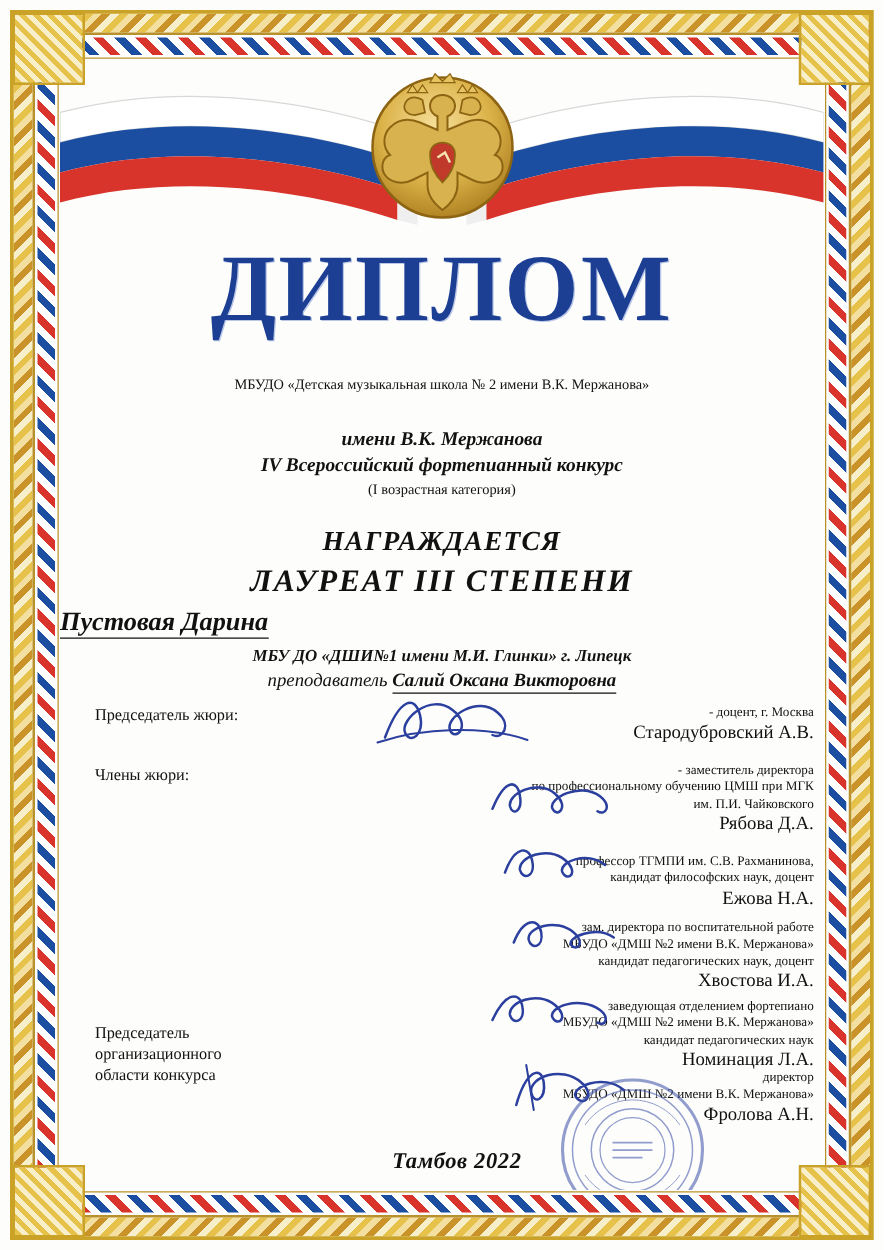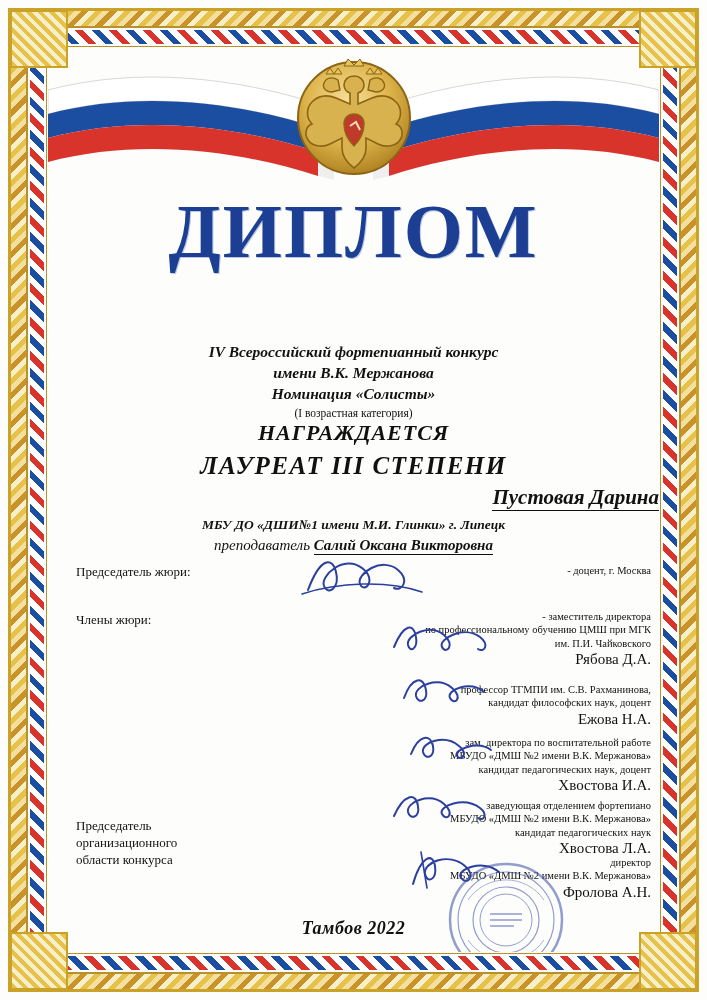--- a/index.html
+++ b/index.html
@@ -176,21 +176,21 @@
     font-weight: bold;
     font-style: italic;
     letter-spacing: 1.5px;
     color: #111;
   }
   .winner {
     position: absolute;
     top: 437px;
     left: 0;
     width: 611px;
-    text-align: right;
+    text-align: left;
     font-size: 21px;
     font-weight: bold;
     font-style: italic;
     color: #111;
   }
   .winner span {
     border-bottom: 1.5px solid #111;
     padding-bottom: 1px;
   }
   .school {
@@ -281,20 +281,21 @@
     position: absolute;
     top: 870px;
     left: 0;
     width: 611px;
     text-align: center;
     font-size: 18px;
     font-weight: bold;
     font-style: italic;
     color: #111;
     letter-spacing: .5px;
+    padding-left: 12px;
   }
 </style>
 </head>
 <body>
 
 <div id="certificate">
 
   <div class="frame-outer"></div>
   <div class="frame-mid"></div>
   <div class="frame-inner-band"></div>
@@ -343,26 +344,26 @@
         <path d="M54,14 L58,7 L64,13 L70,7 L74,14 Z" fill="#e6c45f" stroke="#8d6413" stroke-width="1"></path>
 
         <path d="M64,62 C58,62 54,66 54,72 C54,82 60,90 64,94 C68,90 74,82 74,72 C74,66 70,62 64,62 Z" fill="#c0392b" stroke="#8d6413" stroke-width="1.4"></path>
         <path d="M60,74 L66,70 L70,78" stroke="#f3e3b0" stroke-width="2" fill="none"></path>
       </svg>
     </div>
 
     <div class="title">ДИПЛОМ</div>
 
     <div class="org">
+      <div>МБУДО «Детская  музыкальная  школа  № 2 имени В.К. Мержанова»</div>
     </div>
 
     <div class="contest">
+      <div class="l1">имени В.К. Мержанова</div>
       <div class="l1">IV Всероссийский фортепианный конкурс</div>
-      <div class="l1">имени В.К. Мержанова</div>
-      <div class="l2">Номинация  «Солисты»</div>
       <div class="l3">(I возрастная категория)</div>
     </div>
 
     <div class="awarded">НАГРАЖДАЕТСЯ</div>
     <div class="laureate">ЛАУРЕАТ  III  СТЕПЕНИ</div>
     <div class="winner"><span>Пустовая Дарина</span></div>
     <div class="school">МБУ ДО «ДШИ№1 имени М.И. Глинки» г. Липецк</div>
     <div class="teacher">
       <span class="tlabel">преподаватель</span>
       <span class="tname">Салий Оксана Викторовна</span>
@@ -371,20 +372,21 @@
     <div class="jury">
 
       <div class="jury-label jury-chair-label">Председатель жюри:</div>
       <div class="jury-label jury-members-label">Члены жюри:</div>
       <div class="jury-label jury-orgchair-label">Председатель
 организационного
 области конкурса</div>
 
       <div class="jury-entry" style="top:4px;">
         <span class="role">- доцент, г. Москва</span>
+        <span class="person">Стародубровский А.В.</span>
       </div>
 
       <div class="jury-entry" style="top:50px;">
         <span class="role" style="white-space:pre-line;">- заместитель директора
 по профессиональному обучению ЦМШ при МГК
 им. П.И. Чайковского</span>
         <span class="person">Рябова Д.А.</span>
       </div>
 
       <div class="jury-entry" style="top:123px;">
@@ -397,21 +399,21 @@
         <span class="role" style="white-space:pre-line;">зам. директора  по воспитательной работе
 МБУДО «ДМШ №2 имени В.К. Мержанова»
 кандидат педагогических наук, доцент</span>
         <span class="person">Хвостова И.А.</span>
       </div>
 
       <div class="jury-entry" style="top:239px;">
         <span class="role" style="white-space:pre-line;">заведующая отделением фортепиано
 МБУДО «ДМШ №2 имени В.К. Мержанова»
 кандидат педагогических наук</span>
-        <span class="person">Хвостова Л.А.</span>
+        <span class="person">Номинация Л.А.</span>
       </div>
 
       <div class="jury-entry" style="top:296px;">
         <span class="role" style="white-space:pre-line;">директор
 МБУДО «ДМШ №2 имени В.К. Мержанова»</span>
         <span class="person">Фролова А.Н.</span>
       </div>
     </div>
 
     <div class="sig" style="left:250px; top:500px;">

